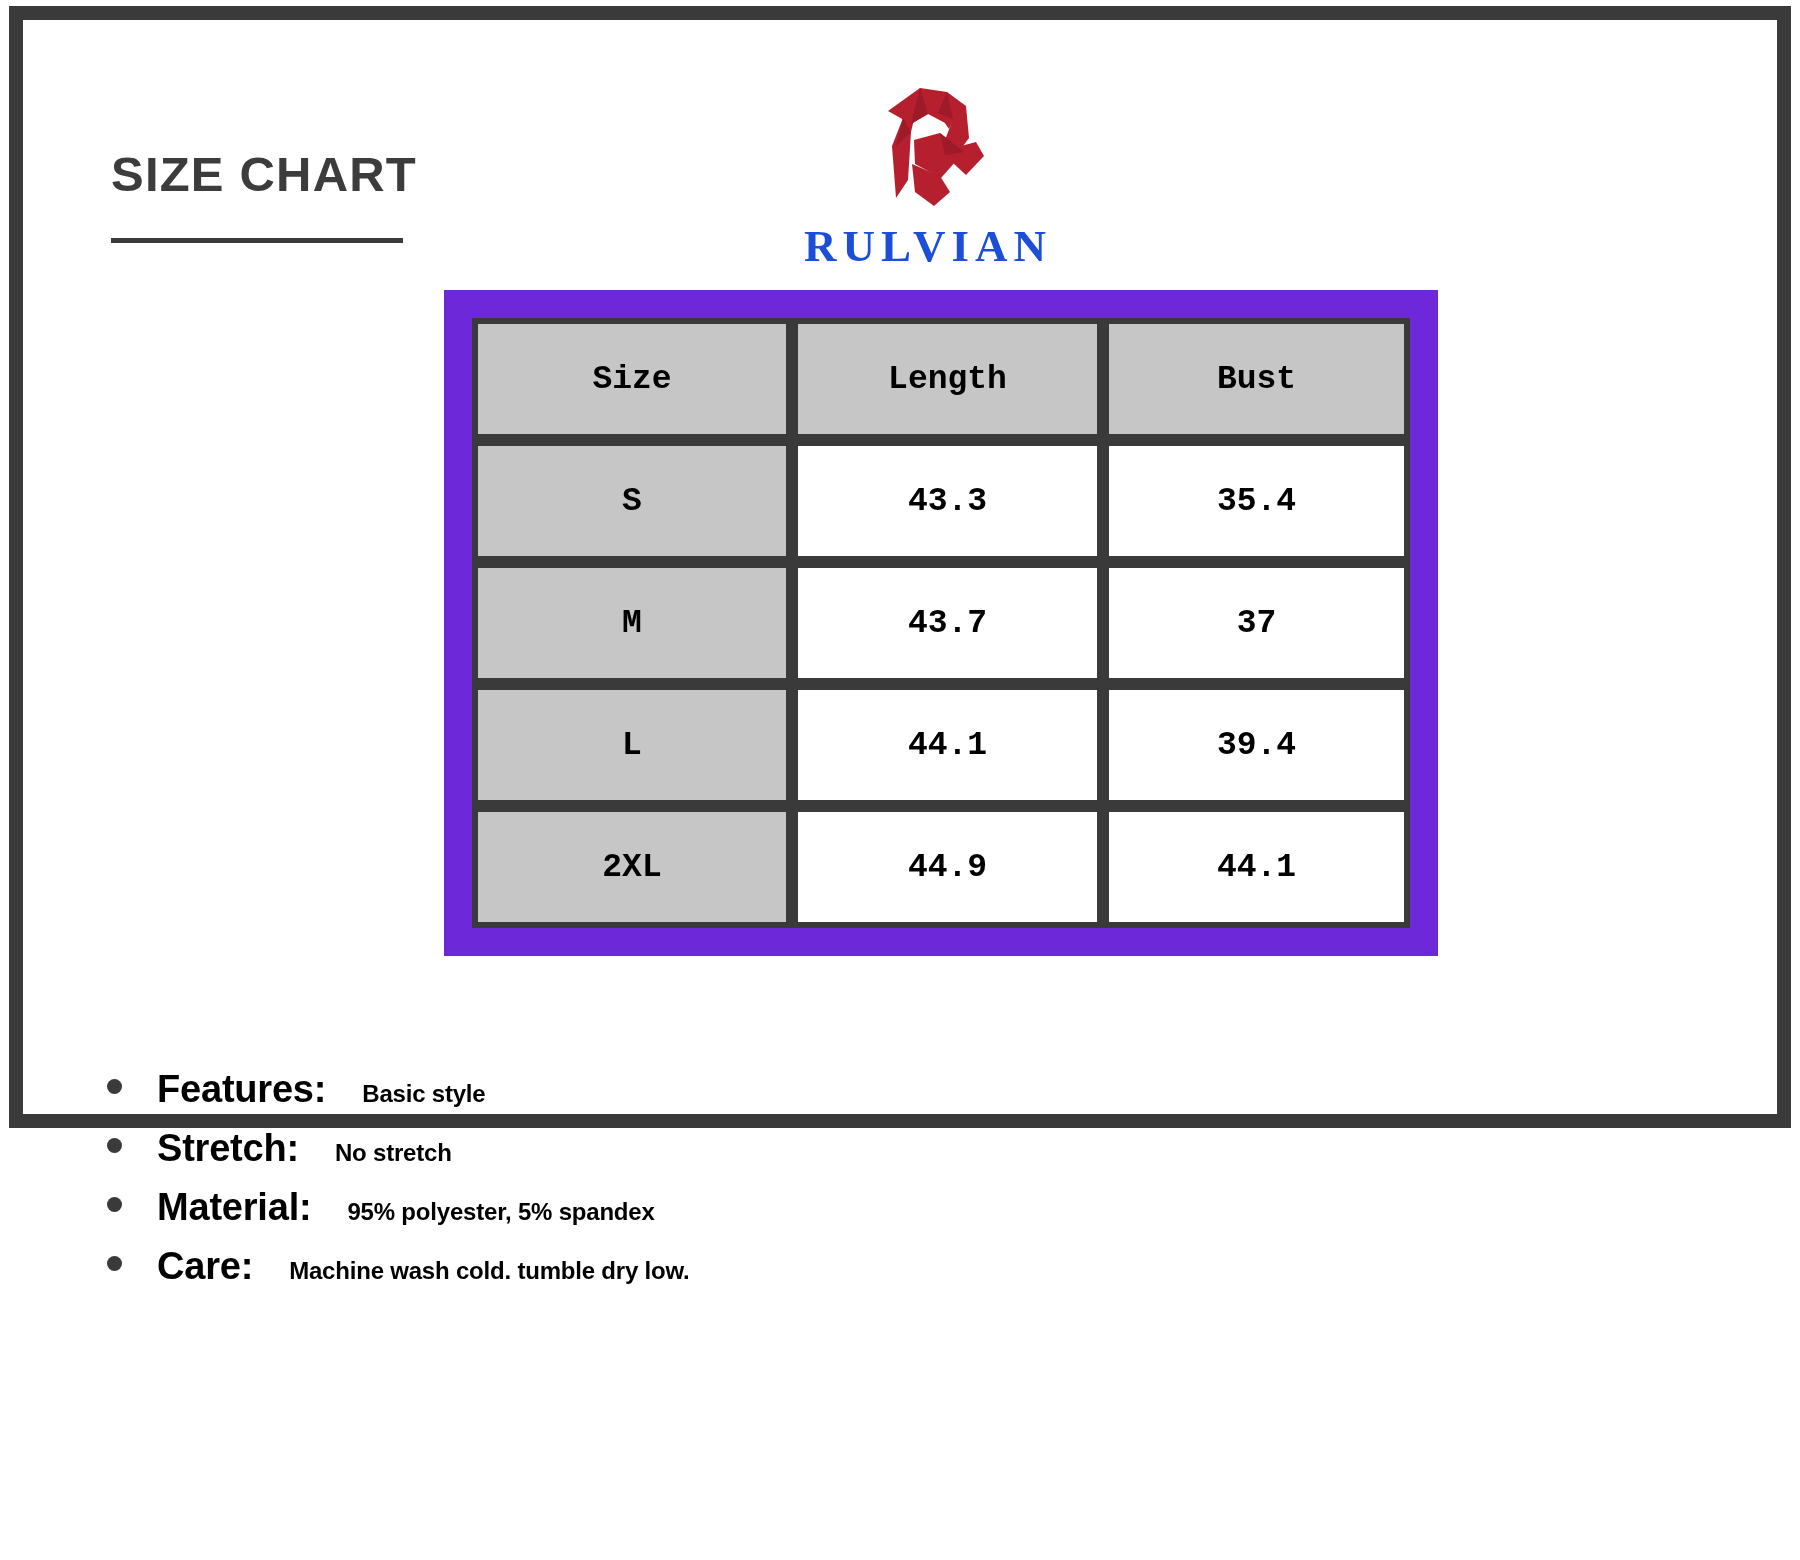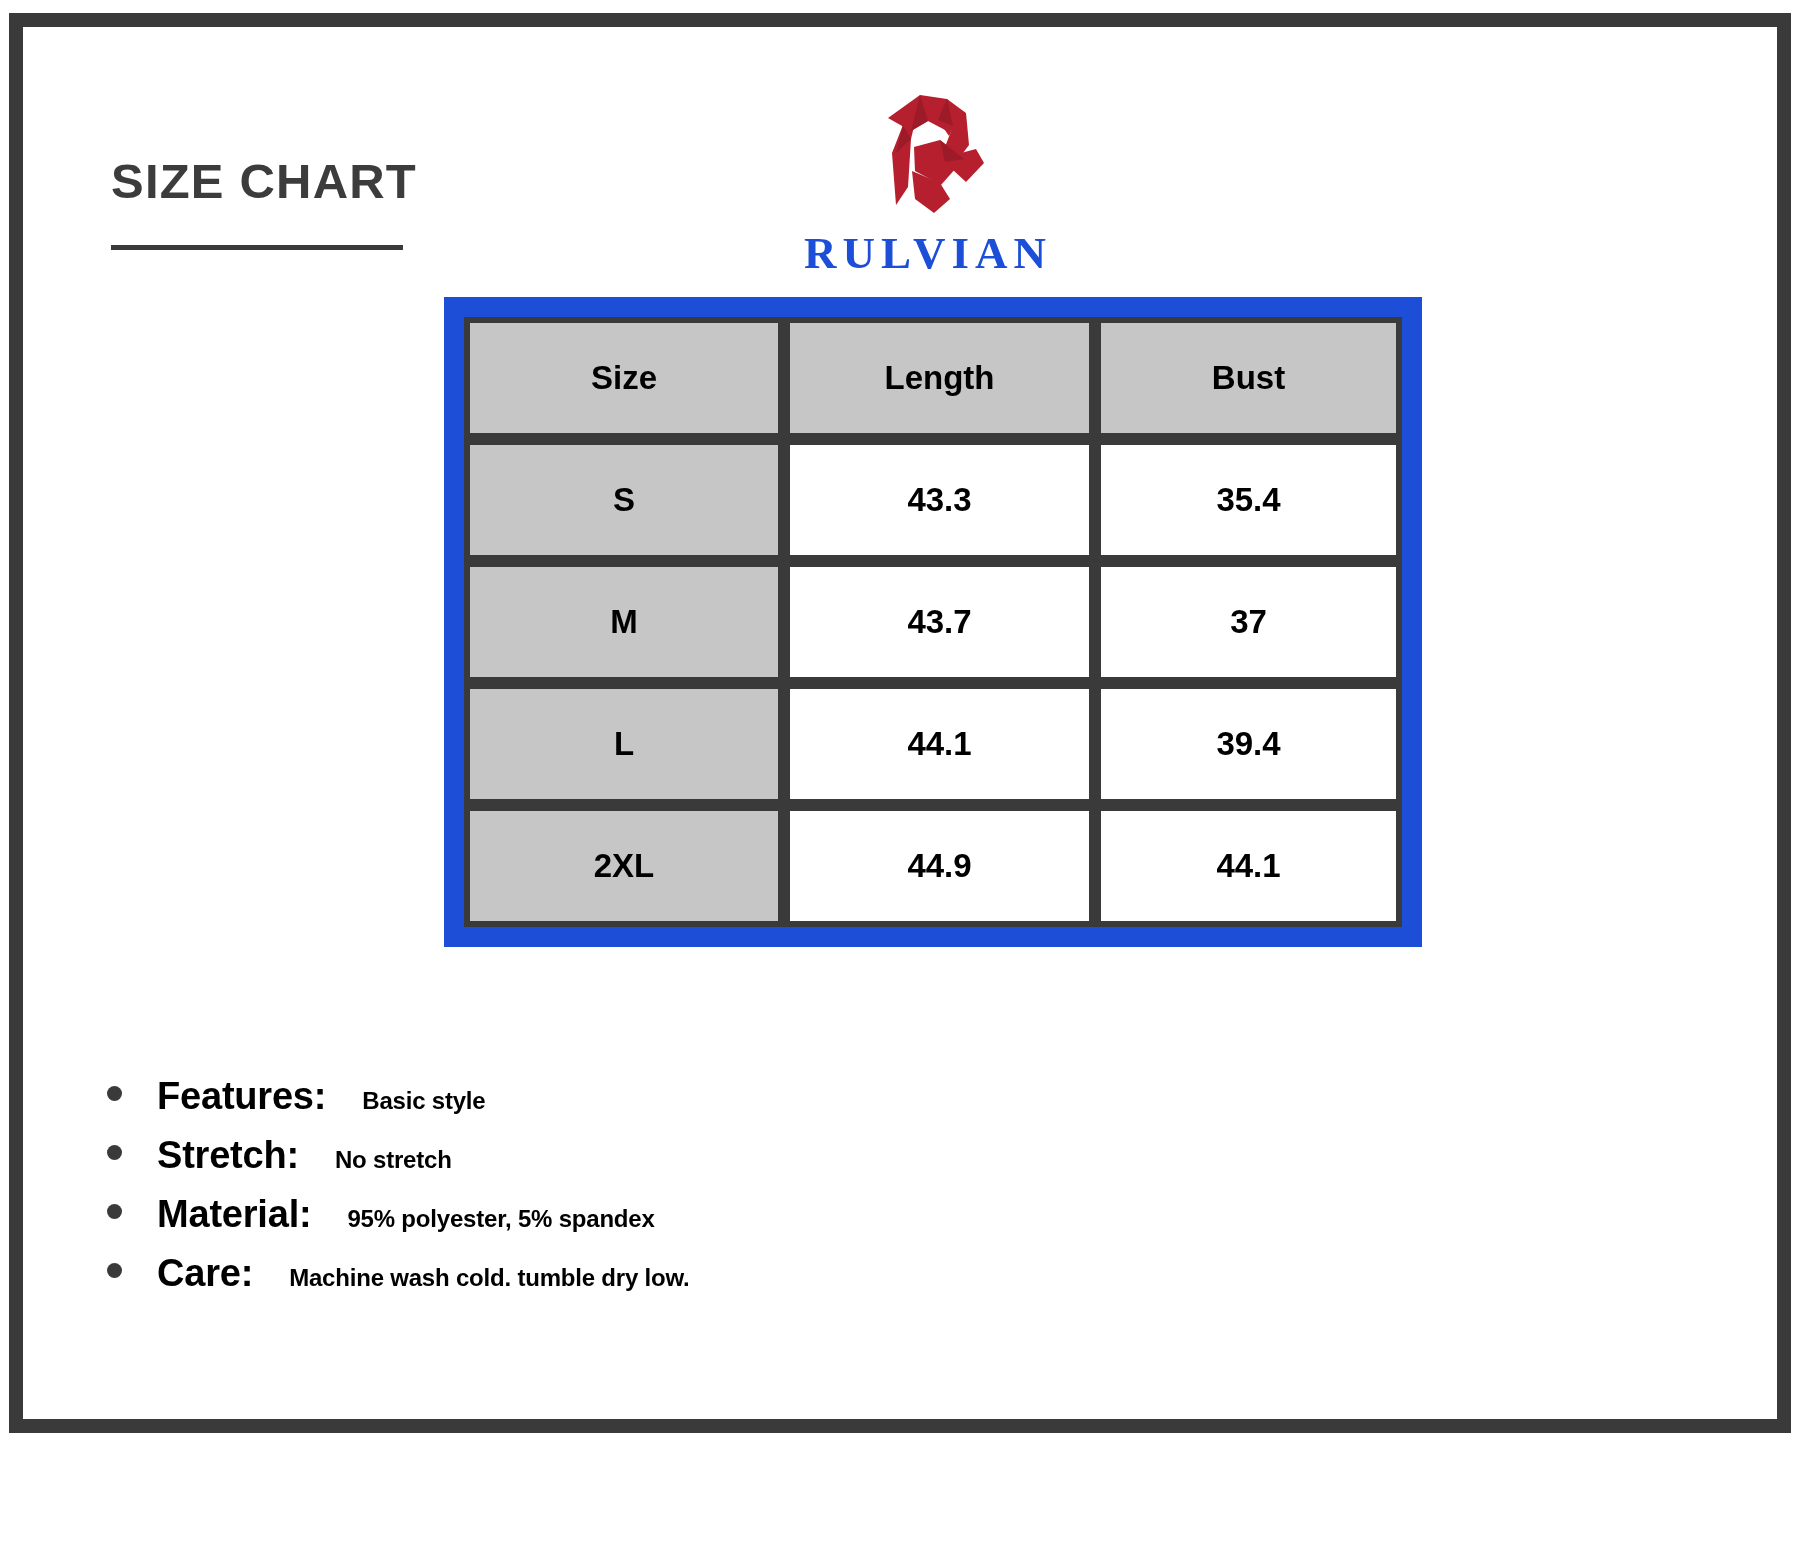--- a/index.html
+++ b/index.html
@@ -16,23 +16,23 @@
     width: 1800px;
     height: 1560px;
     background: #ffffff;
     overflow: hidden;
   }
 
   
   #frame {
     position: absolute;
     left: 9px;
-    top: 13px;
+    top: 6px;
     width: 1782px;
-    height: 1420px;
+    height: 1122px;
     border: 14px solid #3a3a3a;
     background: #ffffff;
   }
 
   
   #heading-block {
     position: absolute;
     left: 88px;
     top: 130px;
     width: 400px;
@@ -79,23 +79,24 @@
   }
 
   
   #size-table {
     position: absolute;
     left: 421px;
     top: 270px;
     width: 962px;
     border-collapse: separate;
     border-spacing: 0;
-    background: #1d4ed8;
-    padding: 20px;
+    background: #6d28d9;
+    padding: 28px;
     table-layout: fixed;
+    font-family: Liberation Mono, monospace;
   }
   #size-table td,
   #size-table th {
     border: 6px solid #3a3a3a;
     text-align: center;
     vertical-align: middle;
     font-weight: 700;
     color: #000000;
     font-size: 33px;
     height: 122px;

